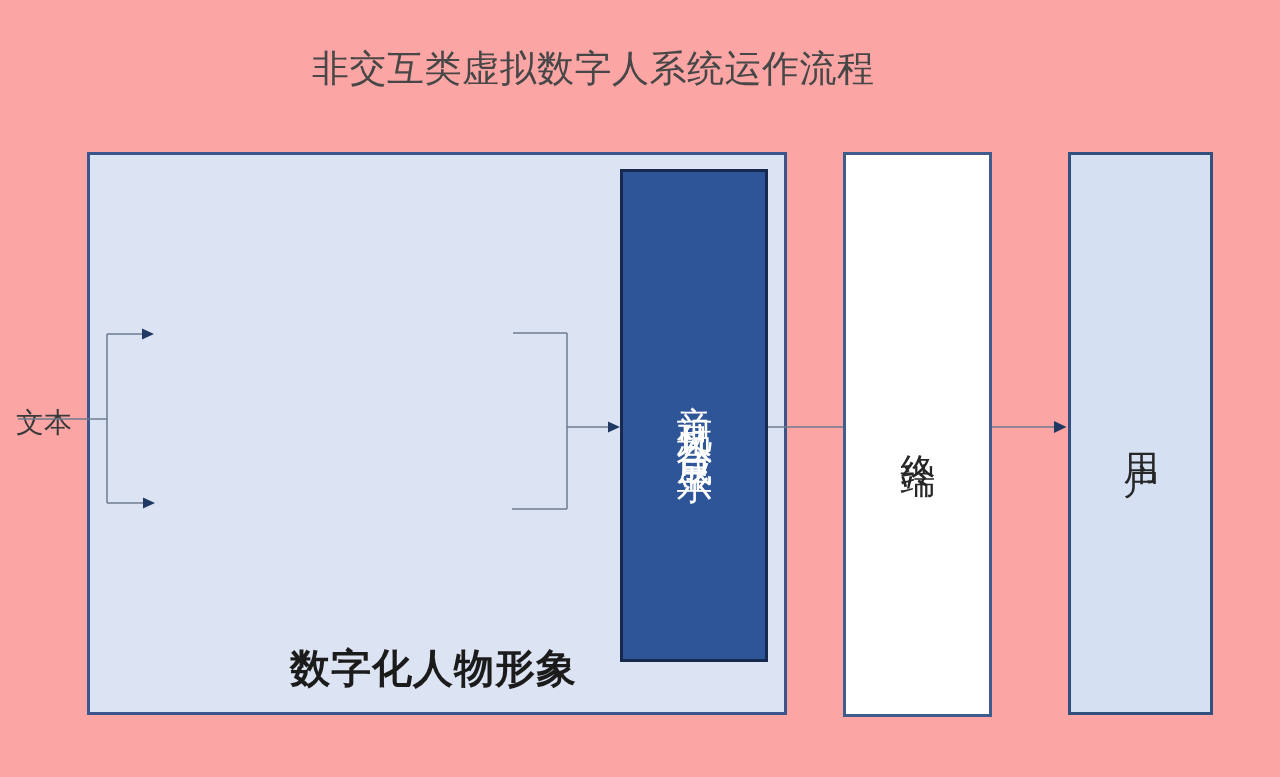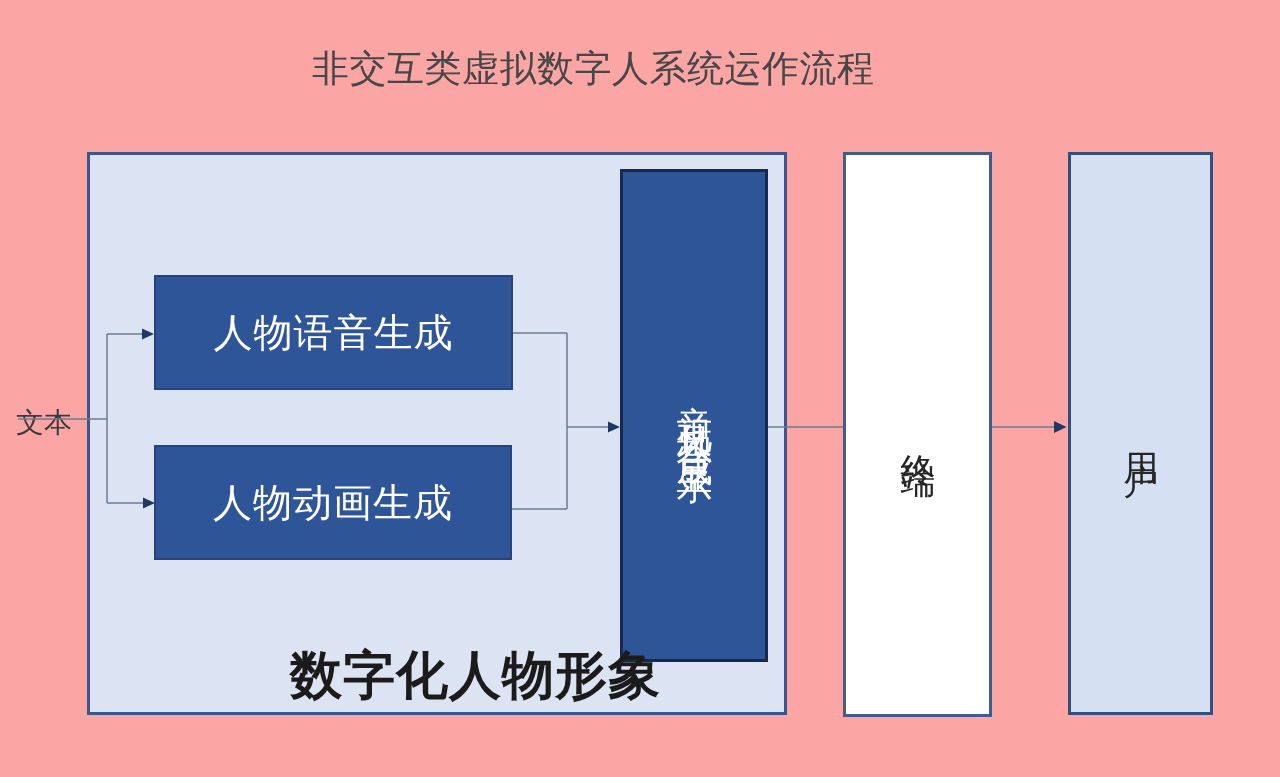--- a/index.html
+++ b/index.html
@@ -85,21 +85,21 @@
     color: #262626;
     font-size: 35px;
     font-weight: 500;
     letter-spacing: 9px;
     white-space: nowrap;
   }
   .container-label {
     position: absolute;
     left: 290px;
     top: 641px;
-    font-size: 52px;
+    font-size: 40px;
     font-weight: 700;
     letter-spacing: 1px;
     color: #1b1b1b;
     white-space: nowrap;
   }
   .input-label {
     position: absolute;
     left: 16px;
     top: 387px;
     font-size: 28px;
@@ -126,27 +126,21 @@
 </style>
 </head>
 <body>
 
 <div class="canvas">
 
   <h1 class="title">非交互类虚拟数字人系统运作流程</h1>
 
   <div class="container-box"></div>
 
-  <div class="node node-voice">
-    <span class="node-label">人物语音生成</span>
-  </div>
 
-  <div class="node node-animation">
-    <span class="node-label">人物动画生成</span>
-  </div>
 
   <div class="node node-av">
     <span class="vertical-label">音视频合成显示</span>
   </div>
 
   <div class="container-label">数字化人物形象</div>
 
   <div class="node node-terminal">
     <span class="outer-label">终端</span>
   </div>

